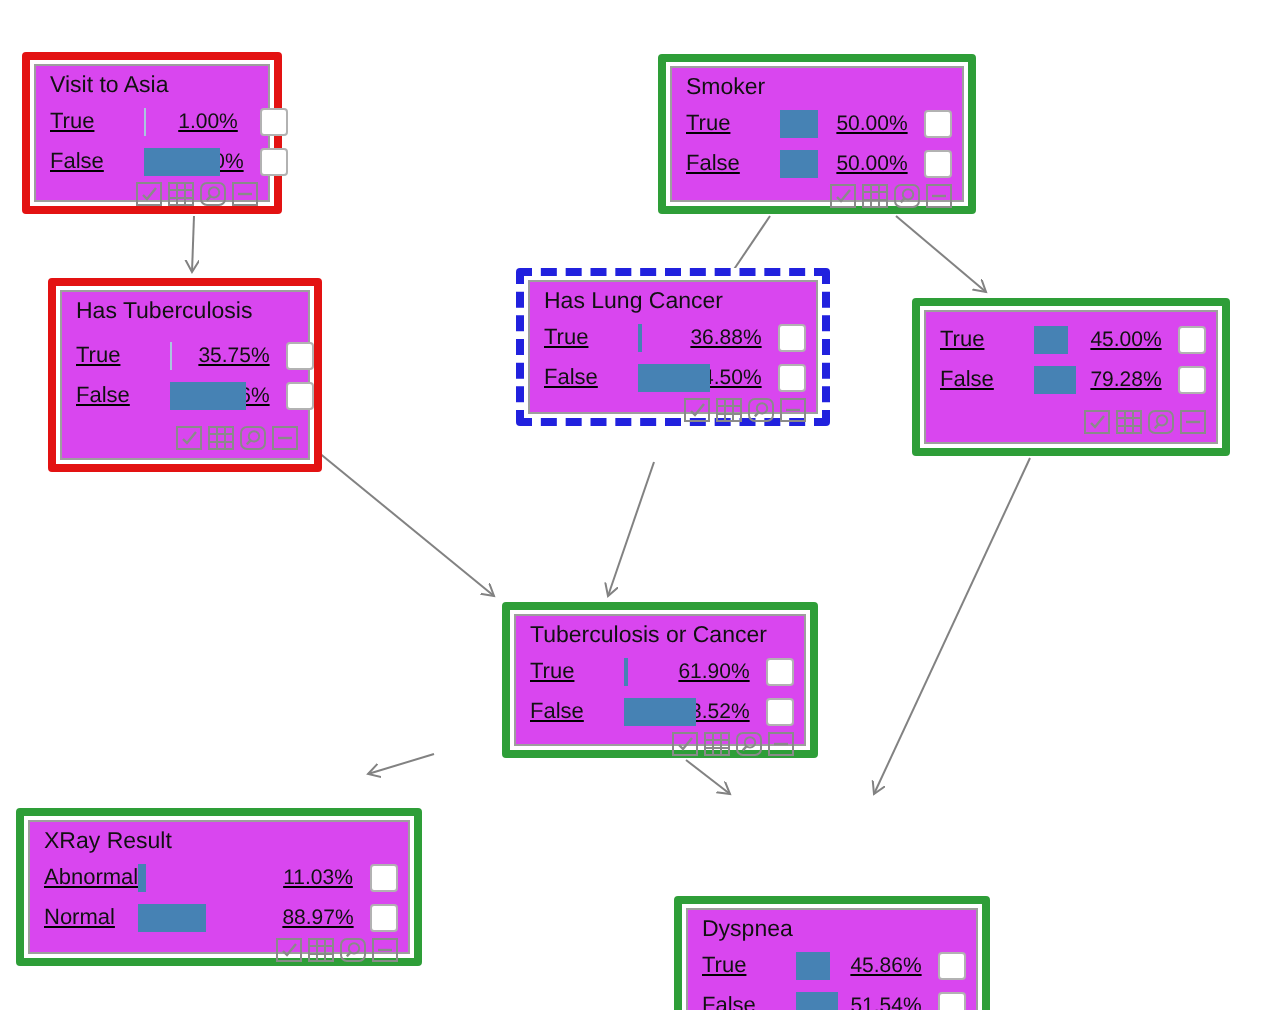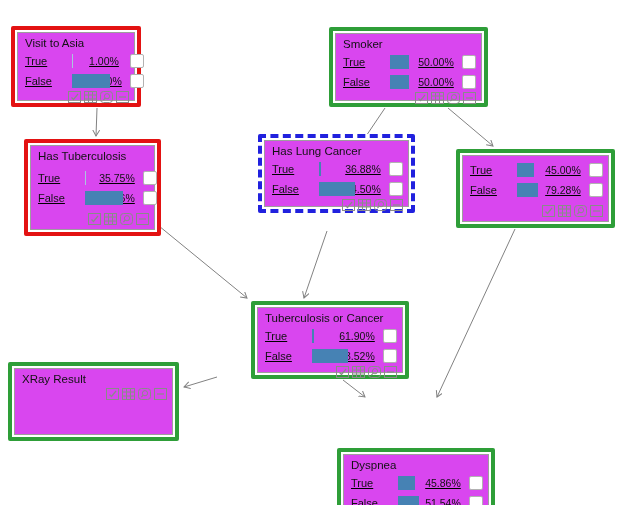--- a/index.html
+++ b/index.html
@@ -404,23 +404,41 @@
         </span>
         <span class="ni">
           <svg width="13" height="12" viewBox="0 0 13 12">
             <rect x="0.5" y="0.5" width="12" height="11" fill="none" stroke="#8a8a8a"></rect>
             <path d="M3 6 H10" stroke="#8a8a8a" stroke-width="1.2"></path>
           </svg>
         </span>
       </div>
     </div>
   </div>
-    <div class="node green" style="left: 8px; top: 362px; width: 171px; height: 79px;">
+    <div class="node green" style="left: 8px; top: 404px; width: 203px; height: 79px;">
     <div class="panel">
       <div class="node-title">XRay Result</div>
+      <div class="states">
+          <div class="state-row">
+    <span class="state-label">Abnormal</span>
+    <span class="bar-track">
+      <span class="bar" style="width: 4.1914px;"></span>
+    </span>
+    <span class="state-pct">11.03%</span>
+    <span class="state-checkbox"></span>
+  </div>
+          <div class="state-row">
+    <span class="state-label">Normal</span>
+    <span class="bar-track">
+      <span class="bar" style="width: 33.8086px;"></span>
+    </span>
+    <span class="state-pct">88.97%</span>
+    <span class="state-checkbox"></span>
+  </div>
+        </div>
       <div class="icon-row">
         <span class="ni">
           <svg width="13" height="12" viewBox="0 0 13 12">
             <rect x="0.5" y="0.5" width="12" height="11" fill="none" stroke="#8a8a8a"></rect>
             <path d="M3.5 6.5 L5.5 8.5 L10 3" fill="none" stroke="#8a8a8a" stroke-width="1.2"></path>
           </svg>
         </span>
         <span class="ni">
           <svg width="13" height="12" viewBox="0 0 13 12">
             <rect x="0.5" y="0.5" width="12" height="11" fill="none" stroke="#8a8a8a"></rect>

